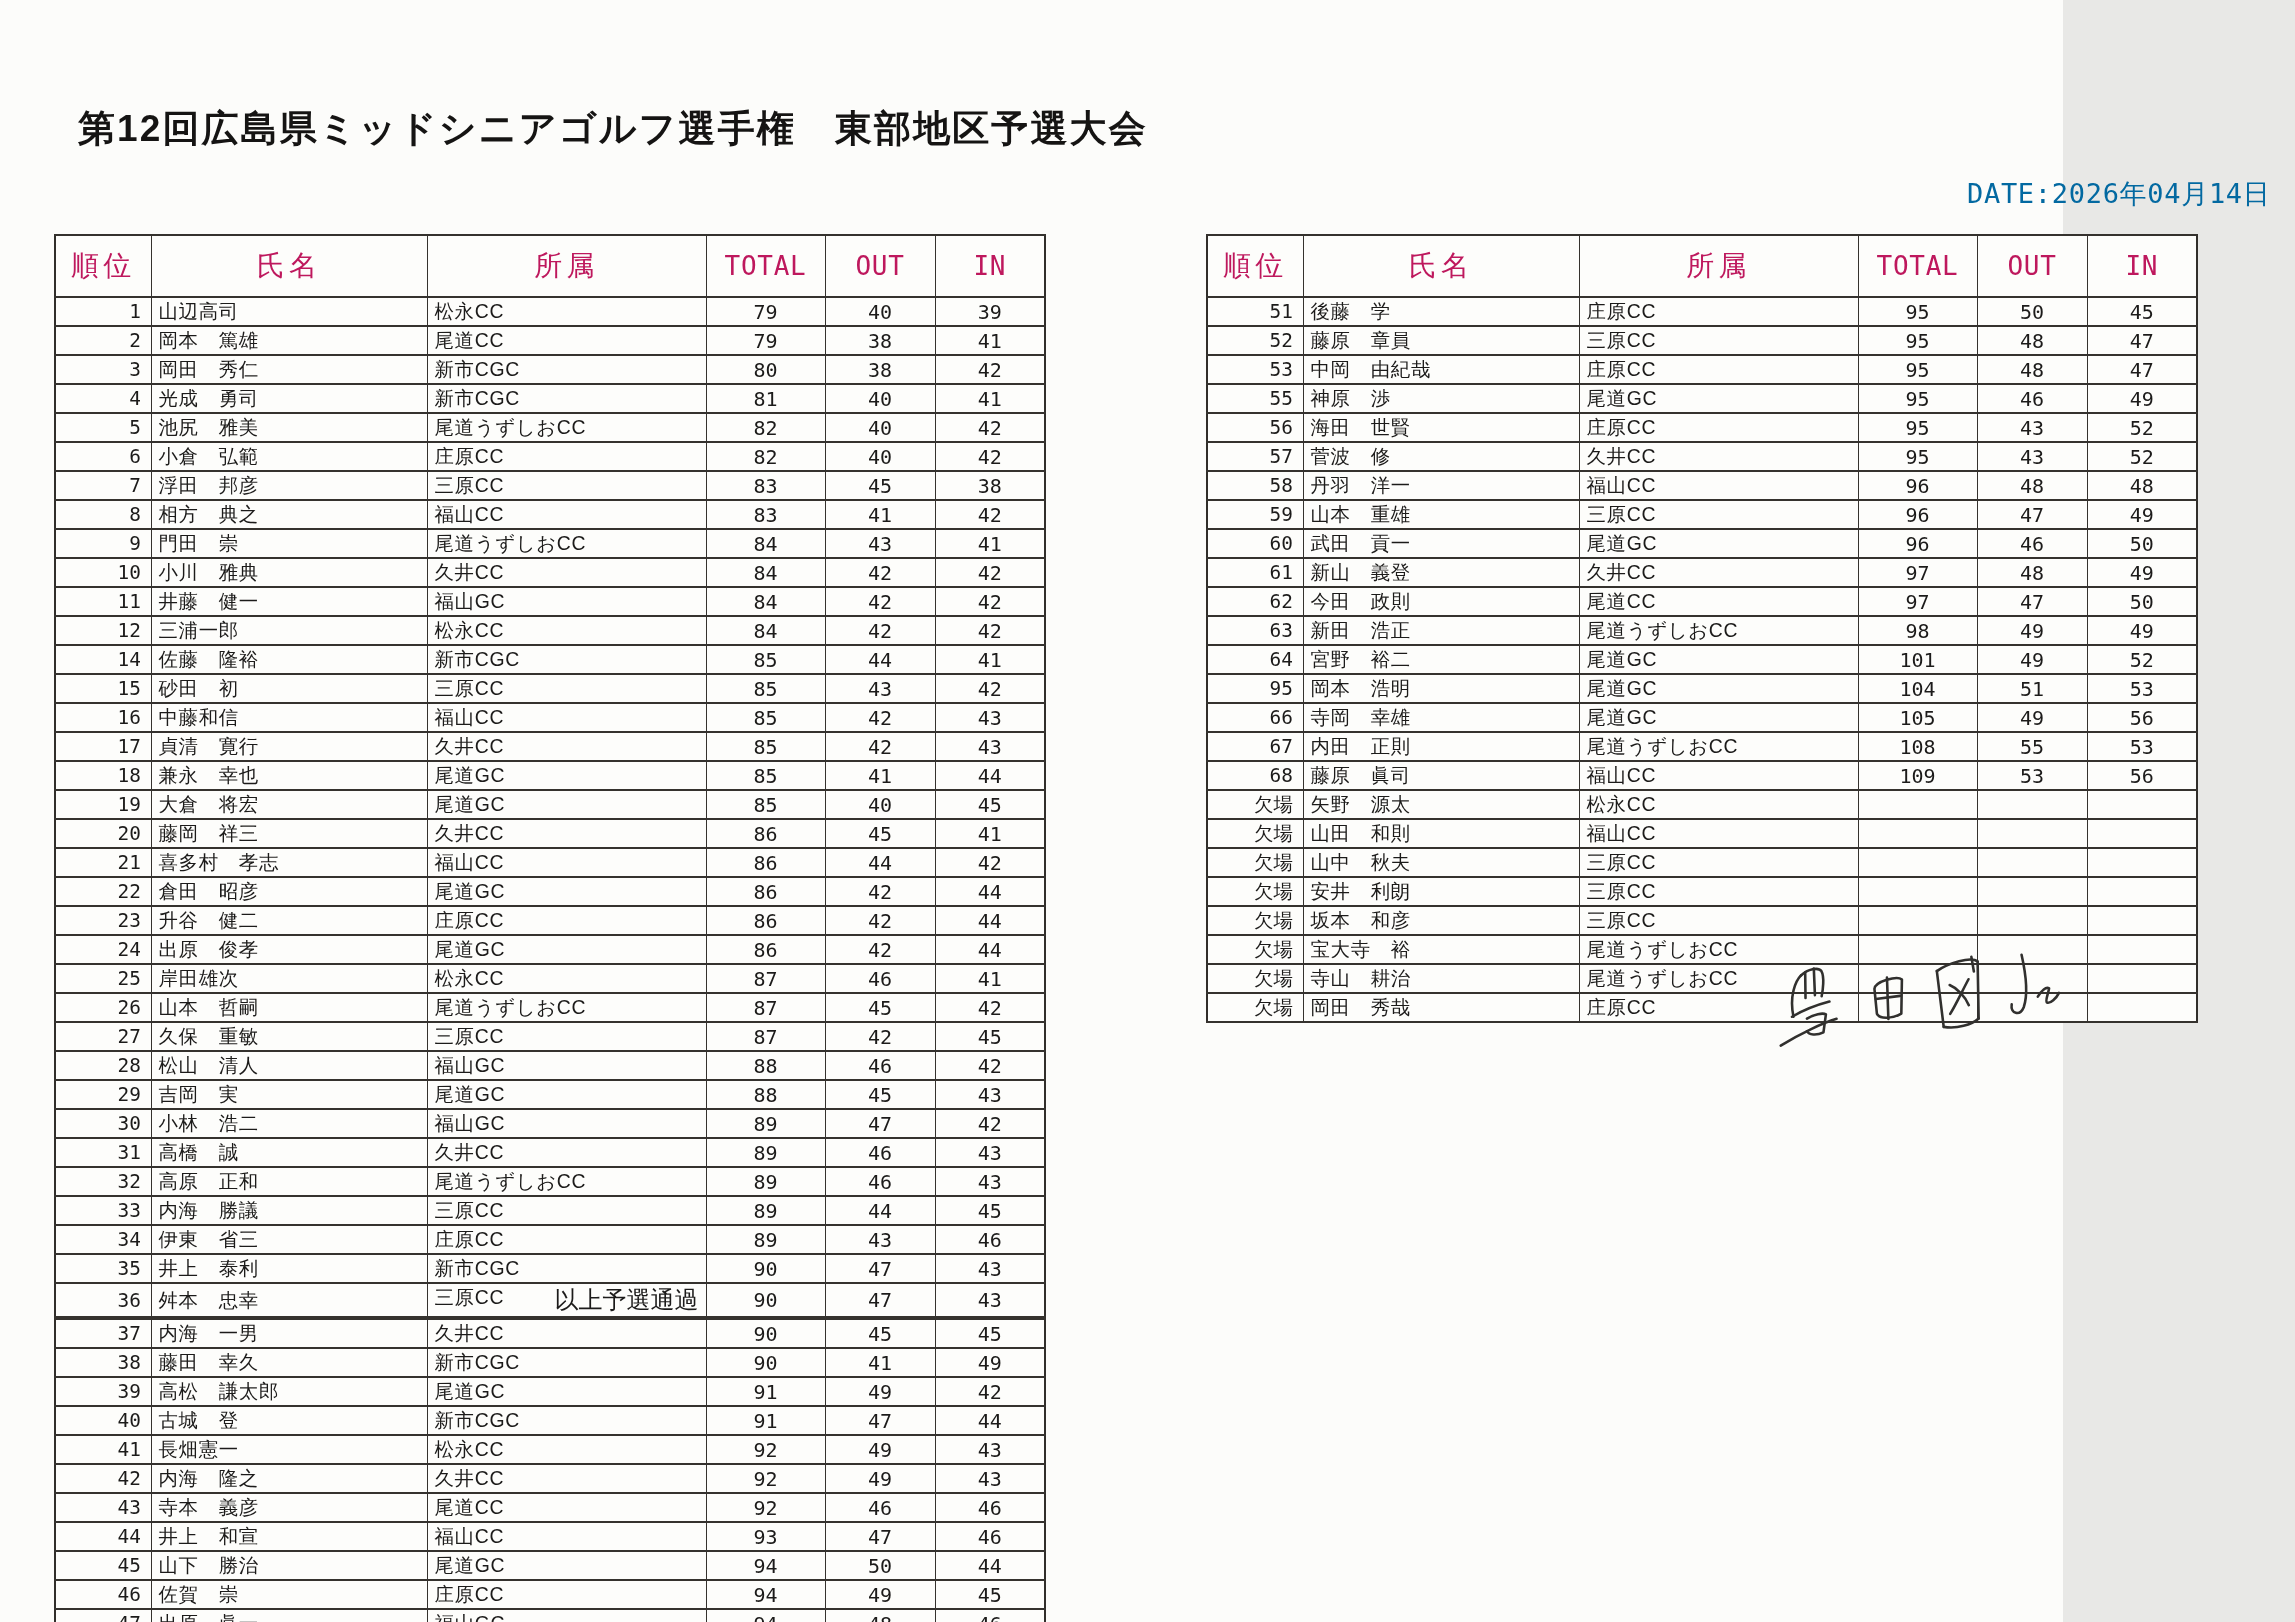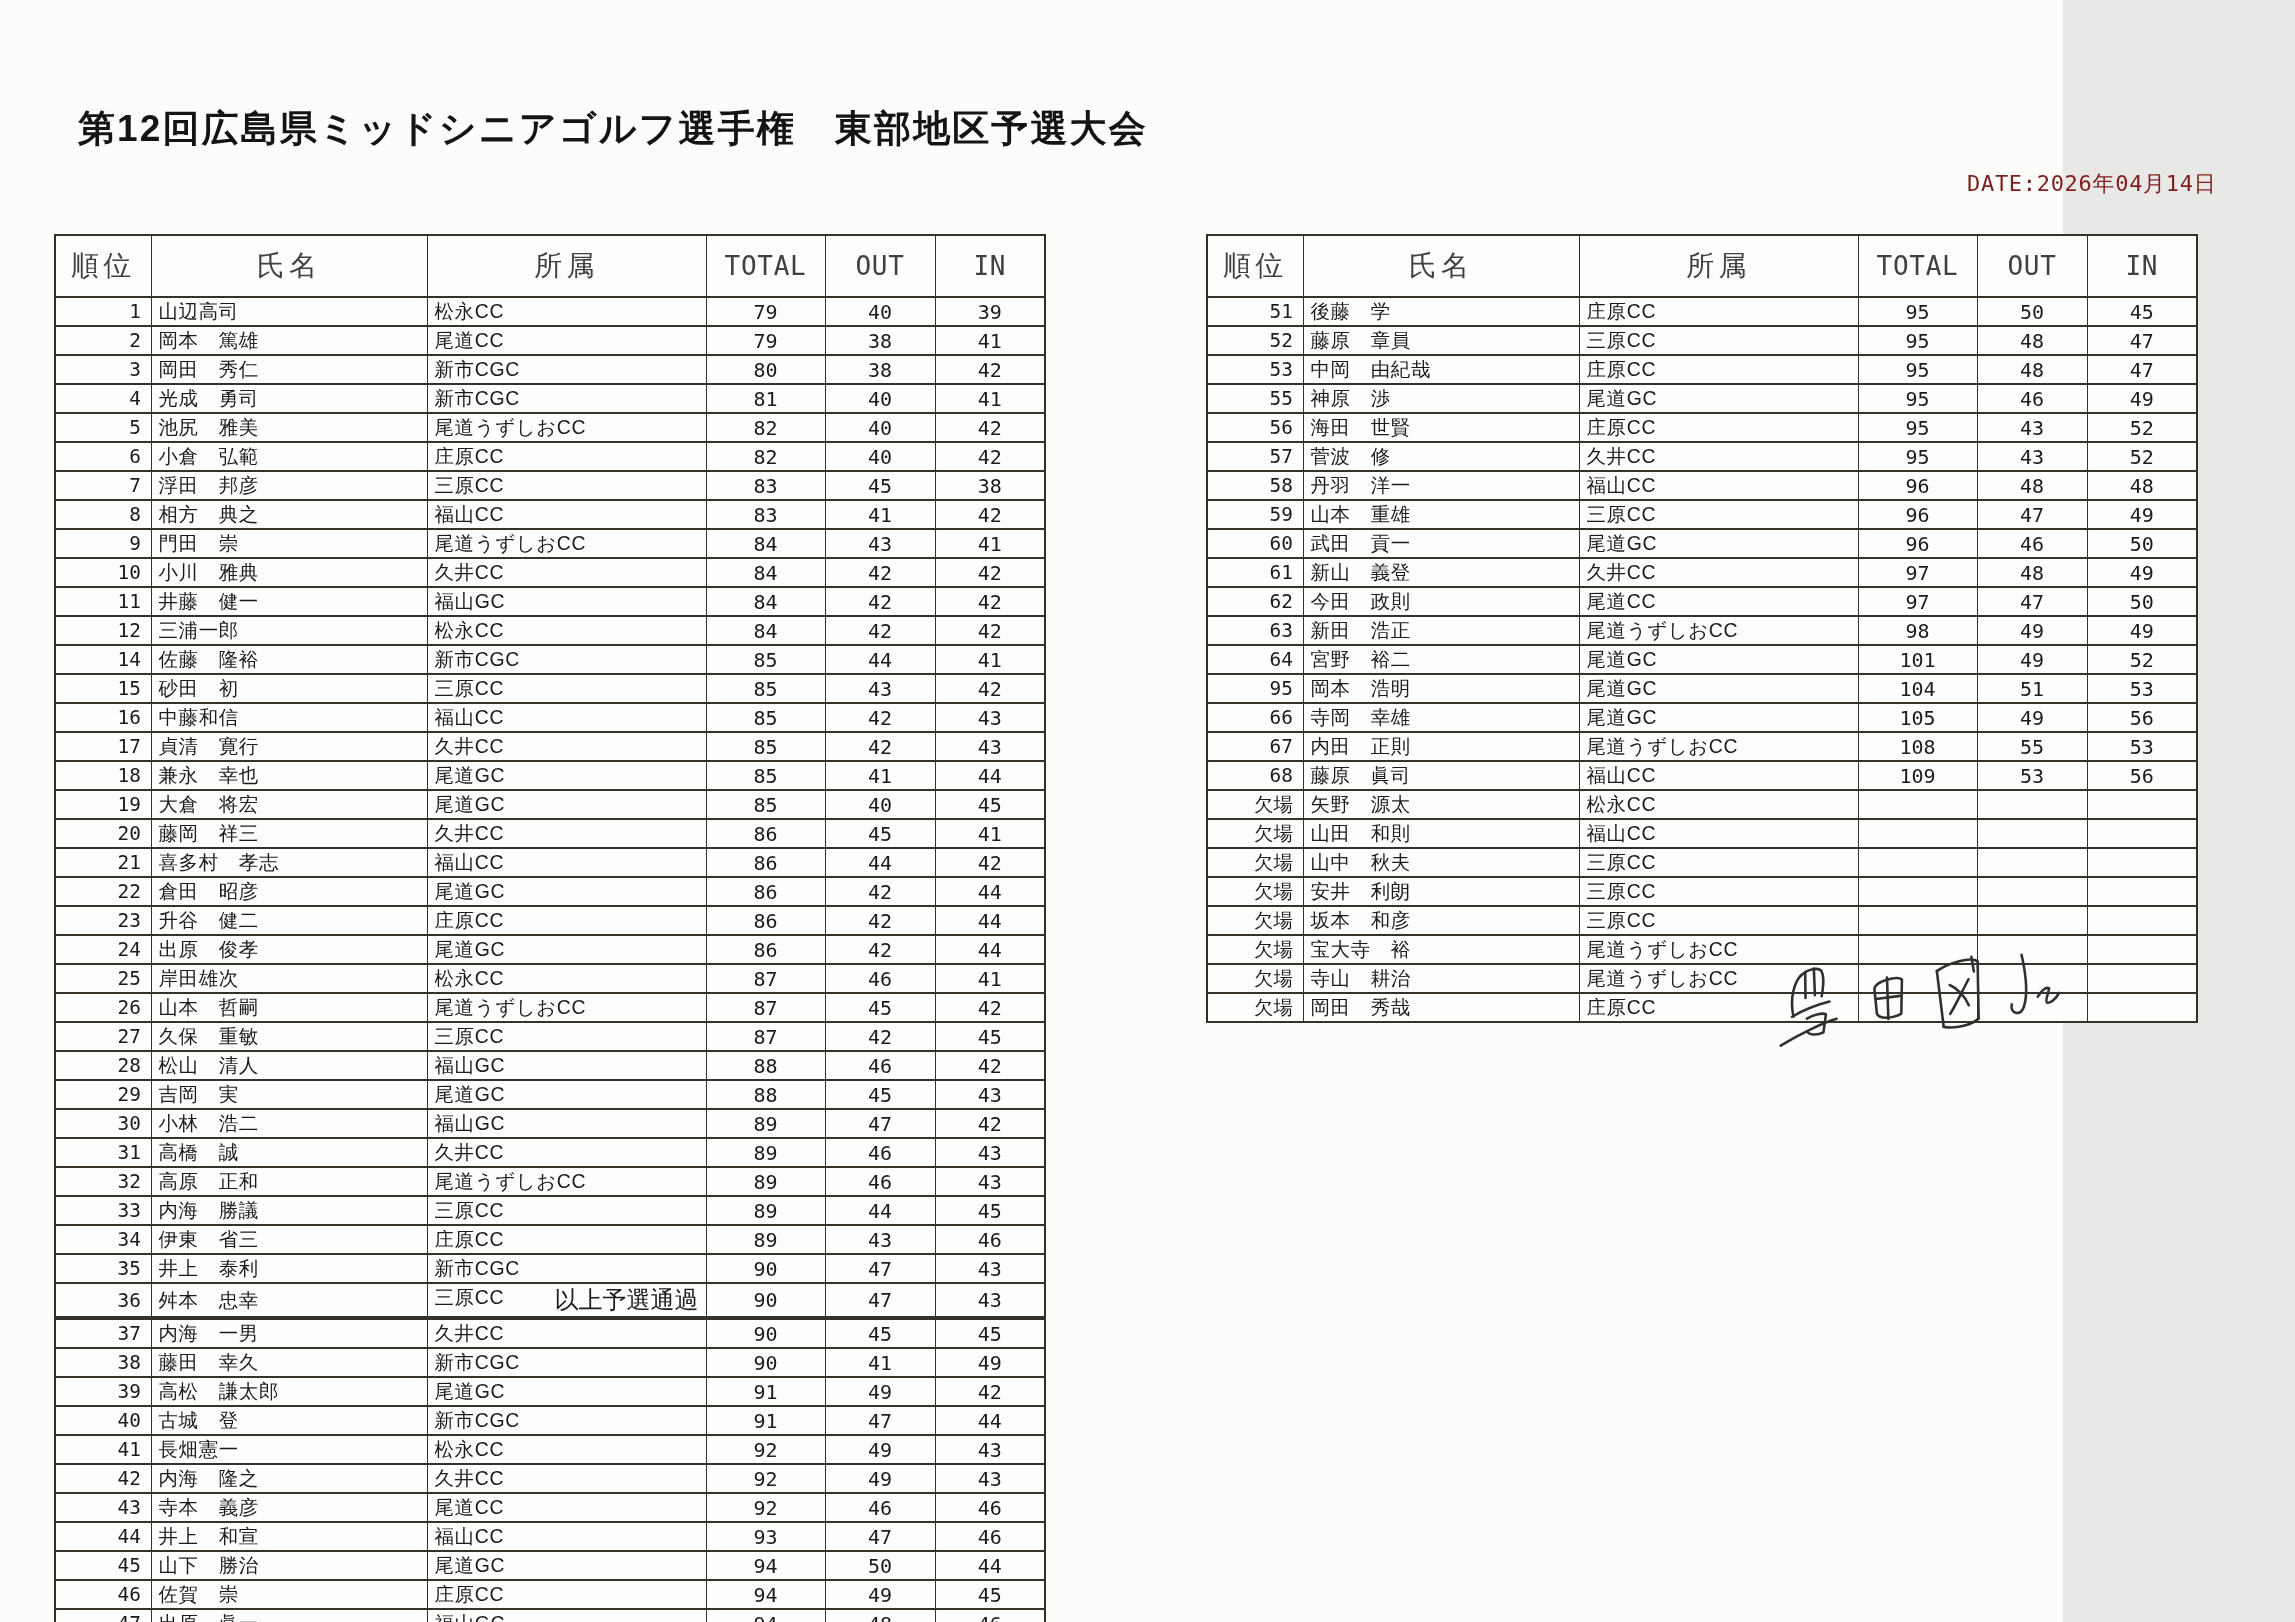--- a/index.html
+++ b/index.html
@@ -20,24 +20,24 @@
     left:78px;top:104px;
     font-size:37px;
     font-weight:bold;
     letter-spacing:2.1px;
     color:#151413;
     white-space:nowrap;
     margin:0;
   }
   .date-label{
     position:absolute;
-    left:1967px;top:169px;
-    font-size:22px;
+    left:1967px;top:176px;
+    font-size:27px;
     letter-spacing:0.7px;
-    color:#7f1d1d;
+    color:#0369a1;
     font-family:"DejaVu Sans Mono","Liberation Sans",monospace,sans-serif;
     white-space:nowrap;
   }
   table.results{
     position:absolute;
     border-collapse:collapse;
     table-layout:fixed;
     border:2.8px solid #312e2a;
   }
   table.results.left-pos{left:54px;top:234px;width:990px;}
@@ -57,21 +57,21 @@
     white-space:nowrap;
     vertical-align:middle;
     background:#fdfdfb;
   }
   .results thead th{
     height:60px;
     font-size:28px;
     font-weight:500;
     text-align:center;
     letter-spacing:4.2px;
-    color:#404040;
+    color:#be185d;
   }
   .results thead th:nth-child(n+4){
     font-family:"DejaVu Sans Mono",monospace;
     font-size:26px;
     letter-spacing:0.7px;
   }
   .results tbody td{height:24px;}
   td.rank{
     text-align:right;
     padding-right:9.7px;

